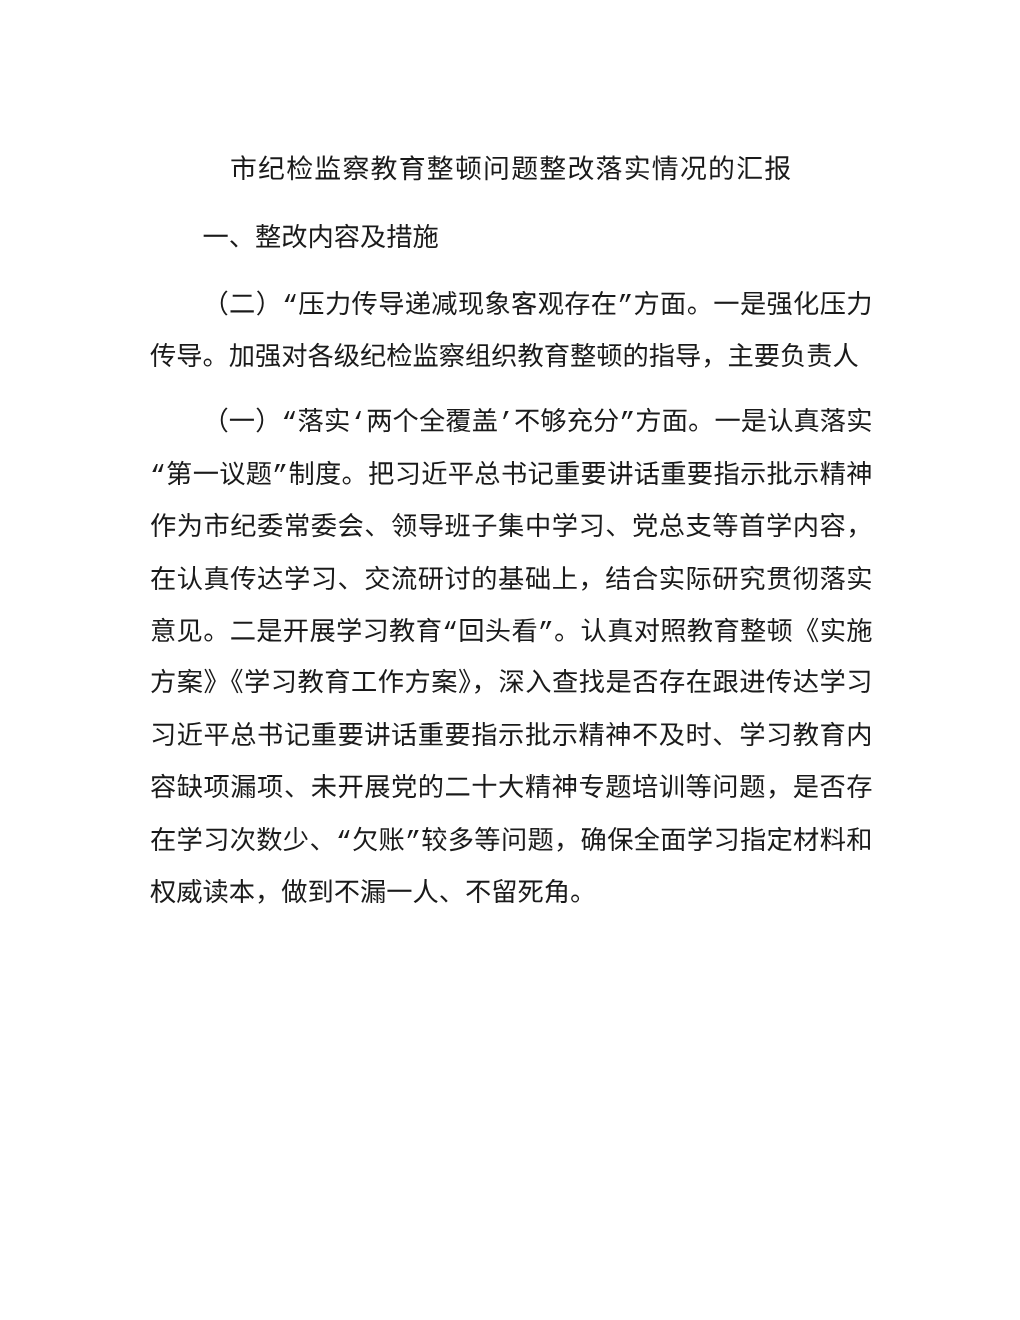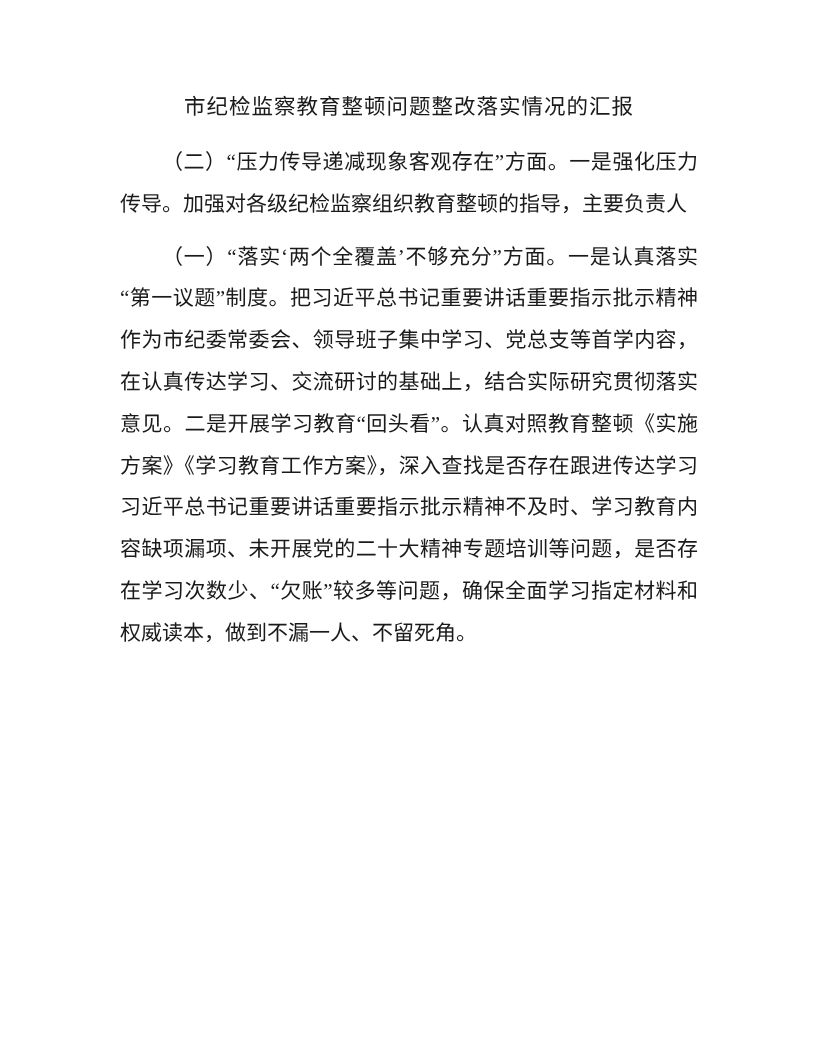--- a/index.html
+++ b/index.html
@@ -7,22 +7,22 @@
     padding: 0;
     background: #ffffff;
   }
   .page {
     position: relative;
     width: 816px;
     height: 1056px;
     margin: 0 auto;
     background: #ffffff;
     box-sizing: border-box;
-    padding: 86px 118px 0 120px;
-    font-family: Liberation Serif, serif;
+    padding: 116px 118px 0 120px;
+    font-family: Liberation Mono, monospace;
     font-size: 21px;
     color: #1a1a1a;
     overflow: hidden;
   }
   .doc-title {
     margin: 0 0 14px 0;
     font-size: 21.5px;
     font-weight: normal;
     text-align: center;
     line-height: 42px;
@@ -47,17 +47,18 @@
     line-height: 41.8px;
   }
 </style>
 </head>
 <body>
 
 <div class="page">
   <h1 class="doc-title">市纪检监察教育整顿问题整改落实情况的汇报</h1>
 
 
+  <h2 class="section-heading">一、整改内容及措施</h2>
 
   <p class="para para-gap">（二）“压力传导递减现象客观存在”方面。一是强化压力传导。加强对各级纪检监察组织教育整顿的指导，主要负责人</p>
 
   <p class="para para-gap">（一）“落实‘两个全覆盖’不够充分”方面。一是认真落实“第一议题”制度。把习近平总书记重要讲话重要指示批示精神作为市纪委常委会、领导班子集中学习、党总支等首学内容，在认真传达学习、交流研讨的基础上，结合实际研究贯彻落实意见。二是开展学习教育“回头看”。认真对照教育整顿《实施方案》《学习教育工作方案》，深入查找是否存在跟进传达学习习近平总书记重要讲话重要指示批示精神不及时、学习教育内容缺项漏项、未开展党的二十大精神专题培训等问题，是否存在学习次数少、“欠账”较多等问题，确保全面学习指定材料和权威读本，做到不漏一人、不留死角。</p>
 </div>
 
 </body></html>

